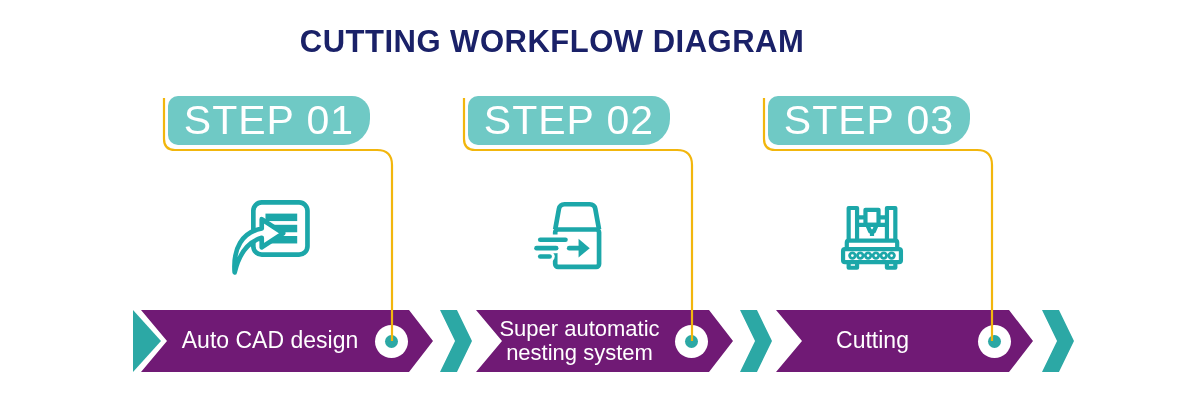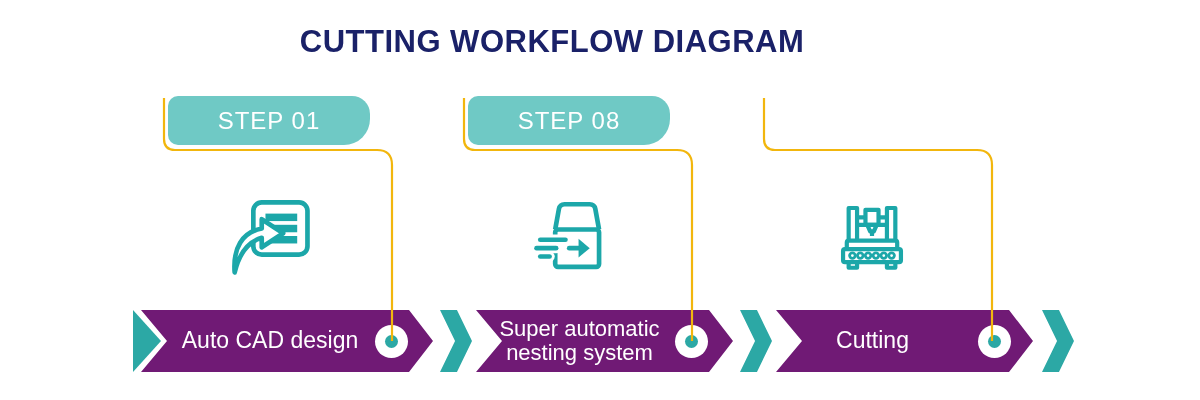--- a/index.html
+++ b/index.html
@@ -9,21 +9,21 @@
   }
   .title {
     position:absolute; left:0; right:0; top:24px; text-align:center;
     font-size:31px; font-weight:bold; letter-spacing:0.5px; color:#1A2168;
   }
   
   .step-label {
     position:absolute; top:96px; width:202px; height:49px;
     background:#6FC9C5; border-radius:10px 18px 26px 10px;
     display:flex; align-items:center; justify-content:center;
-    color:#ffffff; font-size:24px; letter-spacing:1px; z-index:2;
+    color:#ffffff; font-size:41px; letter-spacing:1px; z-index:2;
   }
   .sl1 { left:168px; } .sl2 { left:468px; } .sl3 { left:768px; }
   
   .icon-box { position:absolute; top:194px; width:84px; height:84px; z-index:2; }
   .ic1 { left:230px; } .ic2 { left:530px; } .ic3 { left:830px; }
   
   .tail {
     position:absolute; top:310px; left:133px; width:28px; height:62px;
     background:#2CA8A5; clip-path:polygon(0 0, 100% 50%, 0 100%);
   }
@@ -63,21 +63,24 @@
 <body>
 
 <div class="canvas">
 
   <div class="title">CUTTING WORKFLOW DIAGRAM</div>
 
   <div class="step-label sl1">
     <span>STEP 01</span>
   </div>
   <div class="step-label sl2">
-    <span>STEP 08</span>
+    <span>STEP 02</span>
+  </div>
+  <div class="step-label sl3">
+    <span>STEP 03</span>
   </div>
 
   <div class="icon-box ic1">
     <svg viewBox="0 0 90 90" width="84" height="84">
       <rect x="25" y="9" width="58" height="56" rx="9" fill="#ffffff" stroke="#1CA7A9" stroke-width="5"></rect>
       <rect x="38" y="21" width="34" height="8" fill="#1CA7A9"></rect>
       <rect x="44" y="33" width="28" height="8" fill="#1CA7A9"></rect>
       <rect x="44" y="45" width="28" height="8" fill="#1CA7A9"></rect>
       <path d="M 5 84 C 3 58 13 41 34 37 L 34 27 L 57 42 L 34 57 L 34 47 C 20 51 10 63 5 84 Z" fill="#ffffff" stroke="#1CA7A9" stroke-width="5" stroke-linejoin="round"></path>
     </svg>

